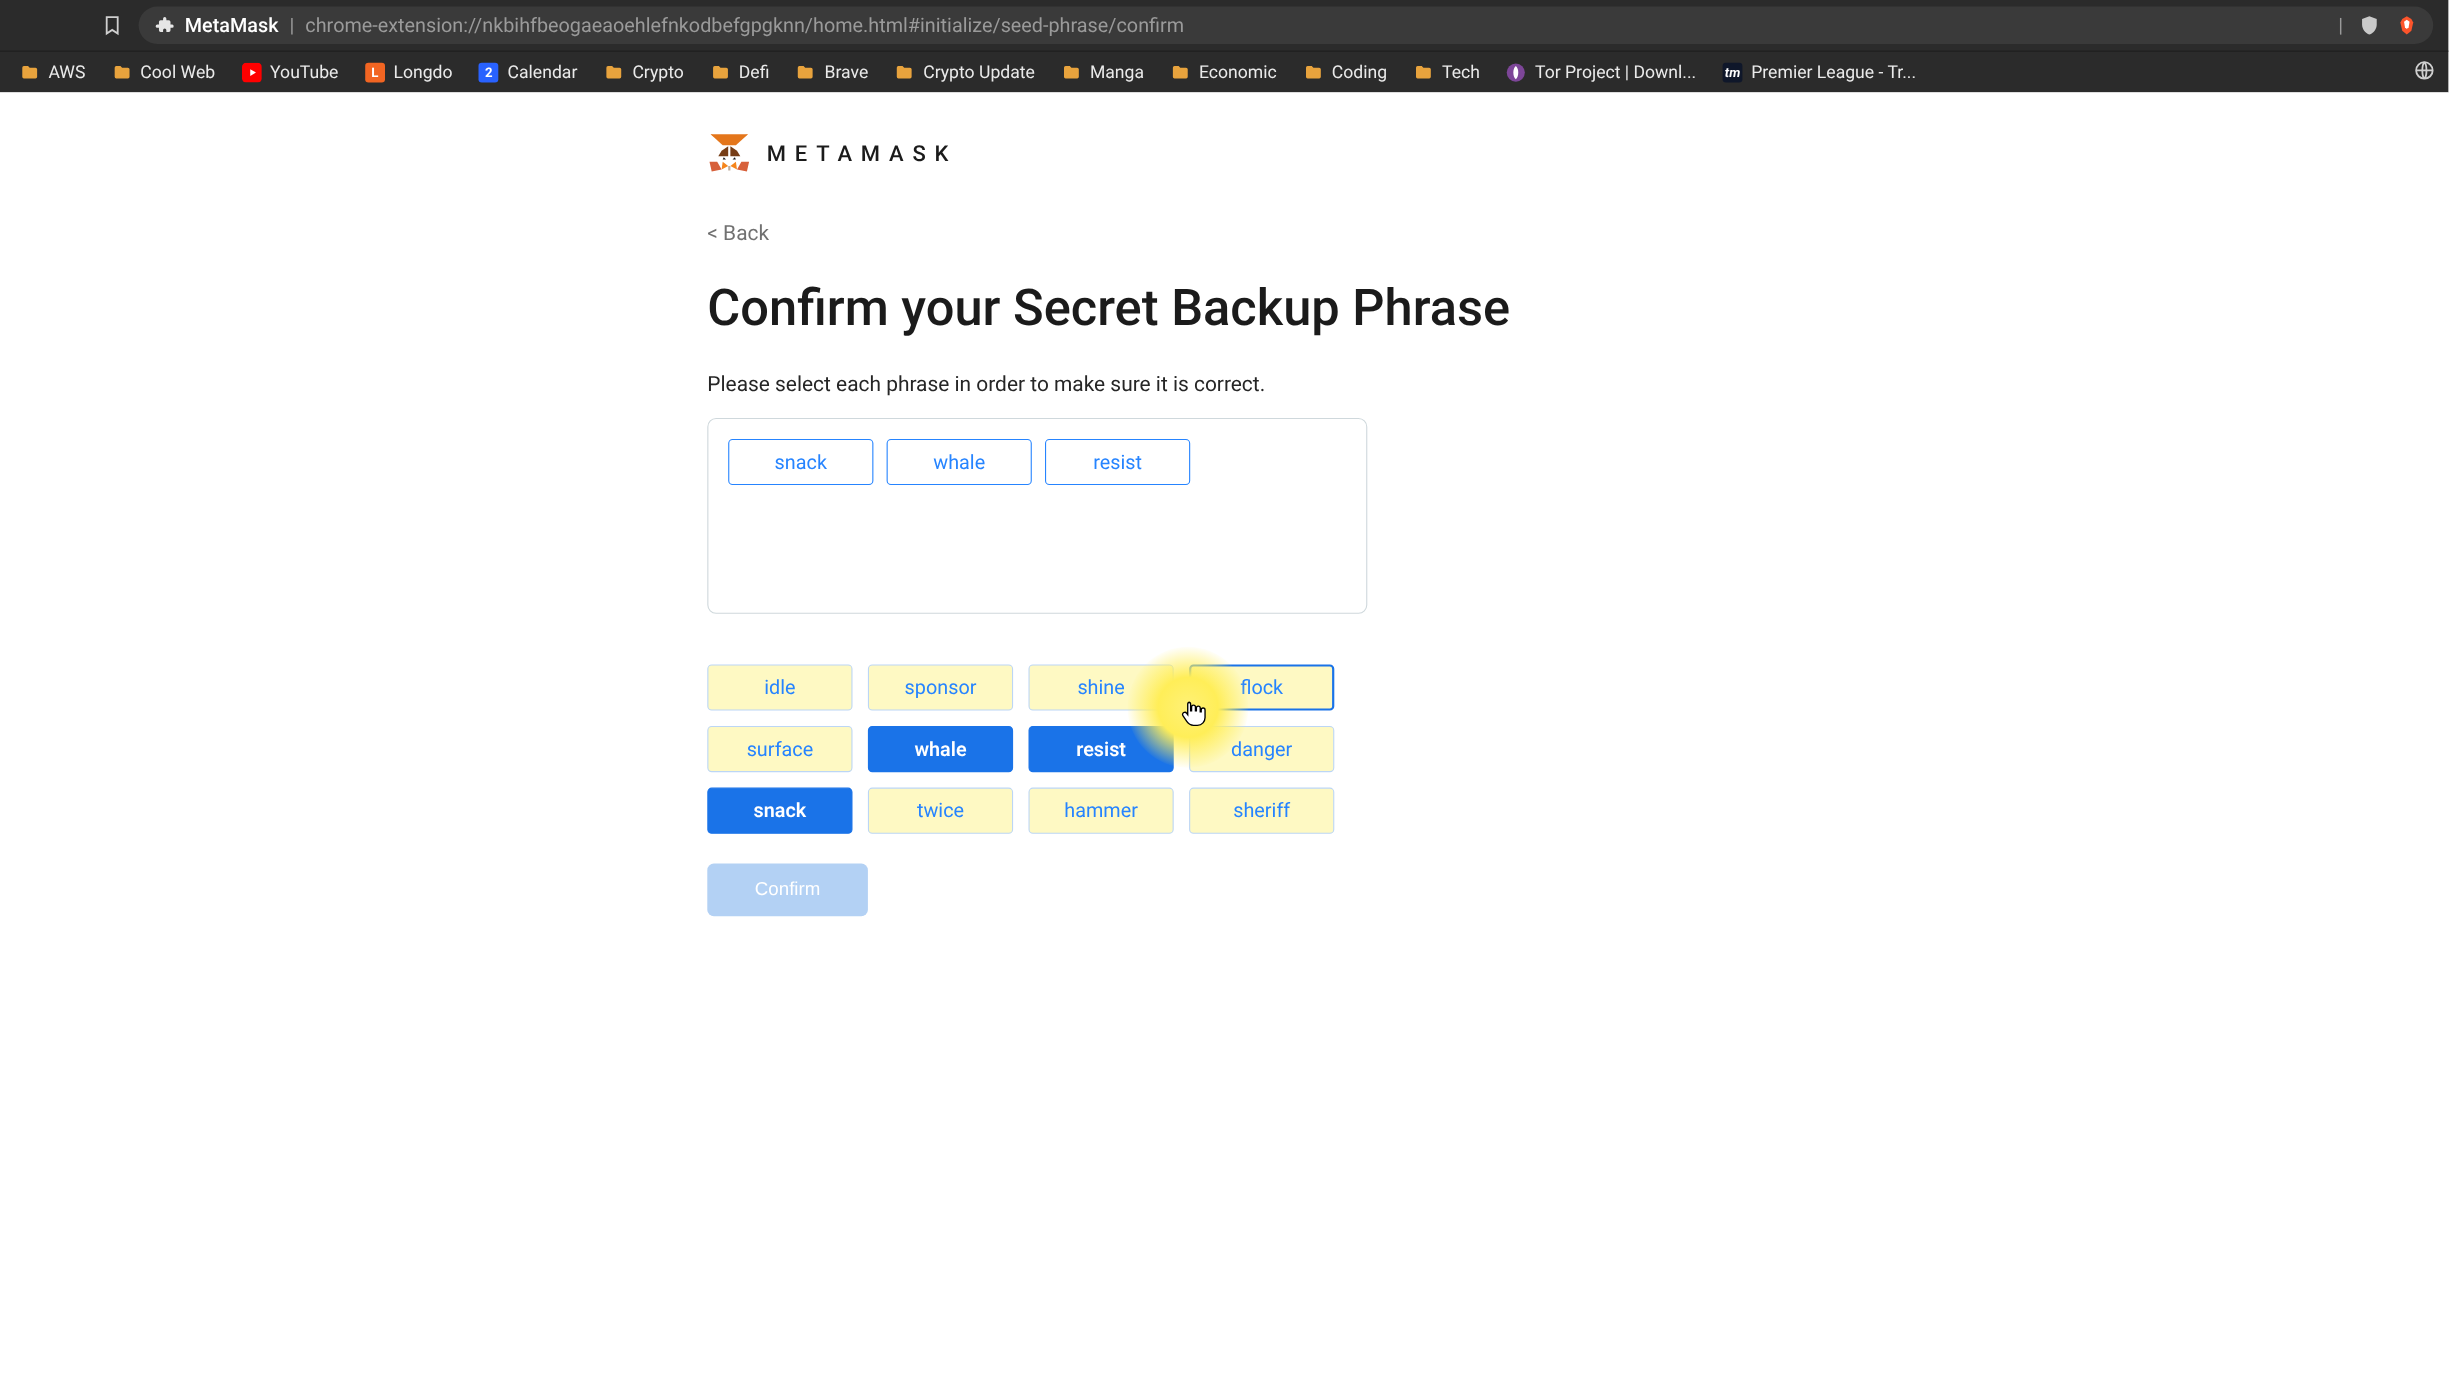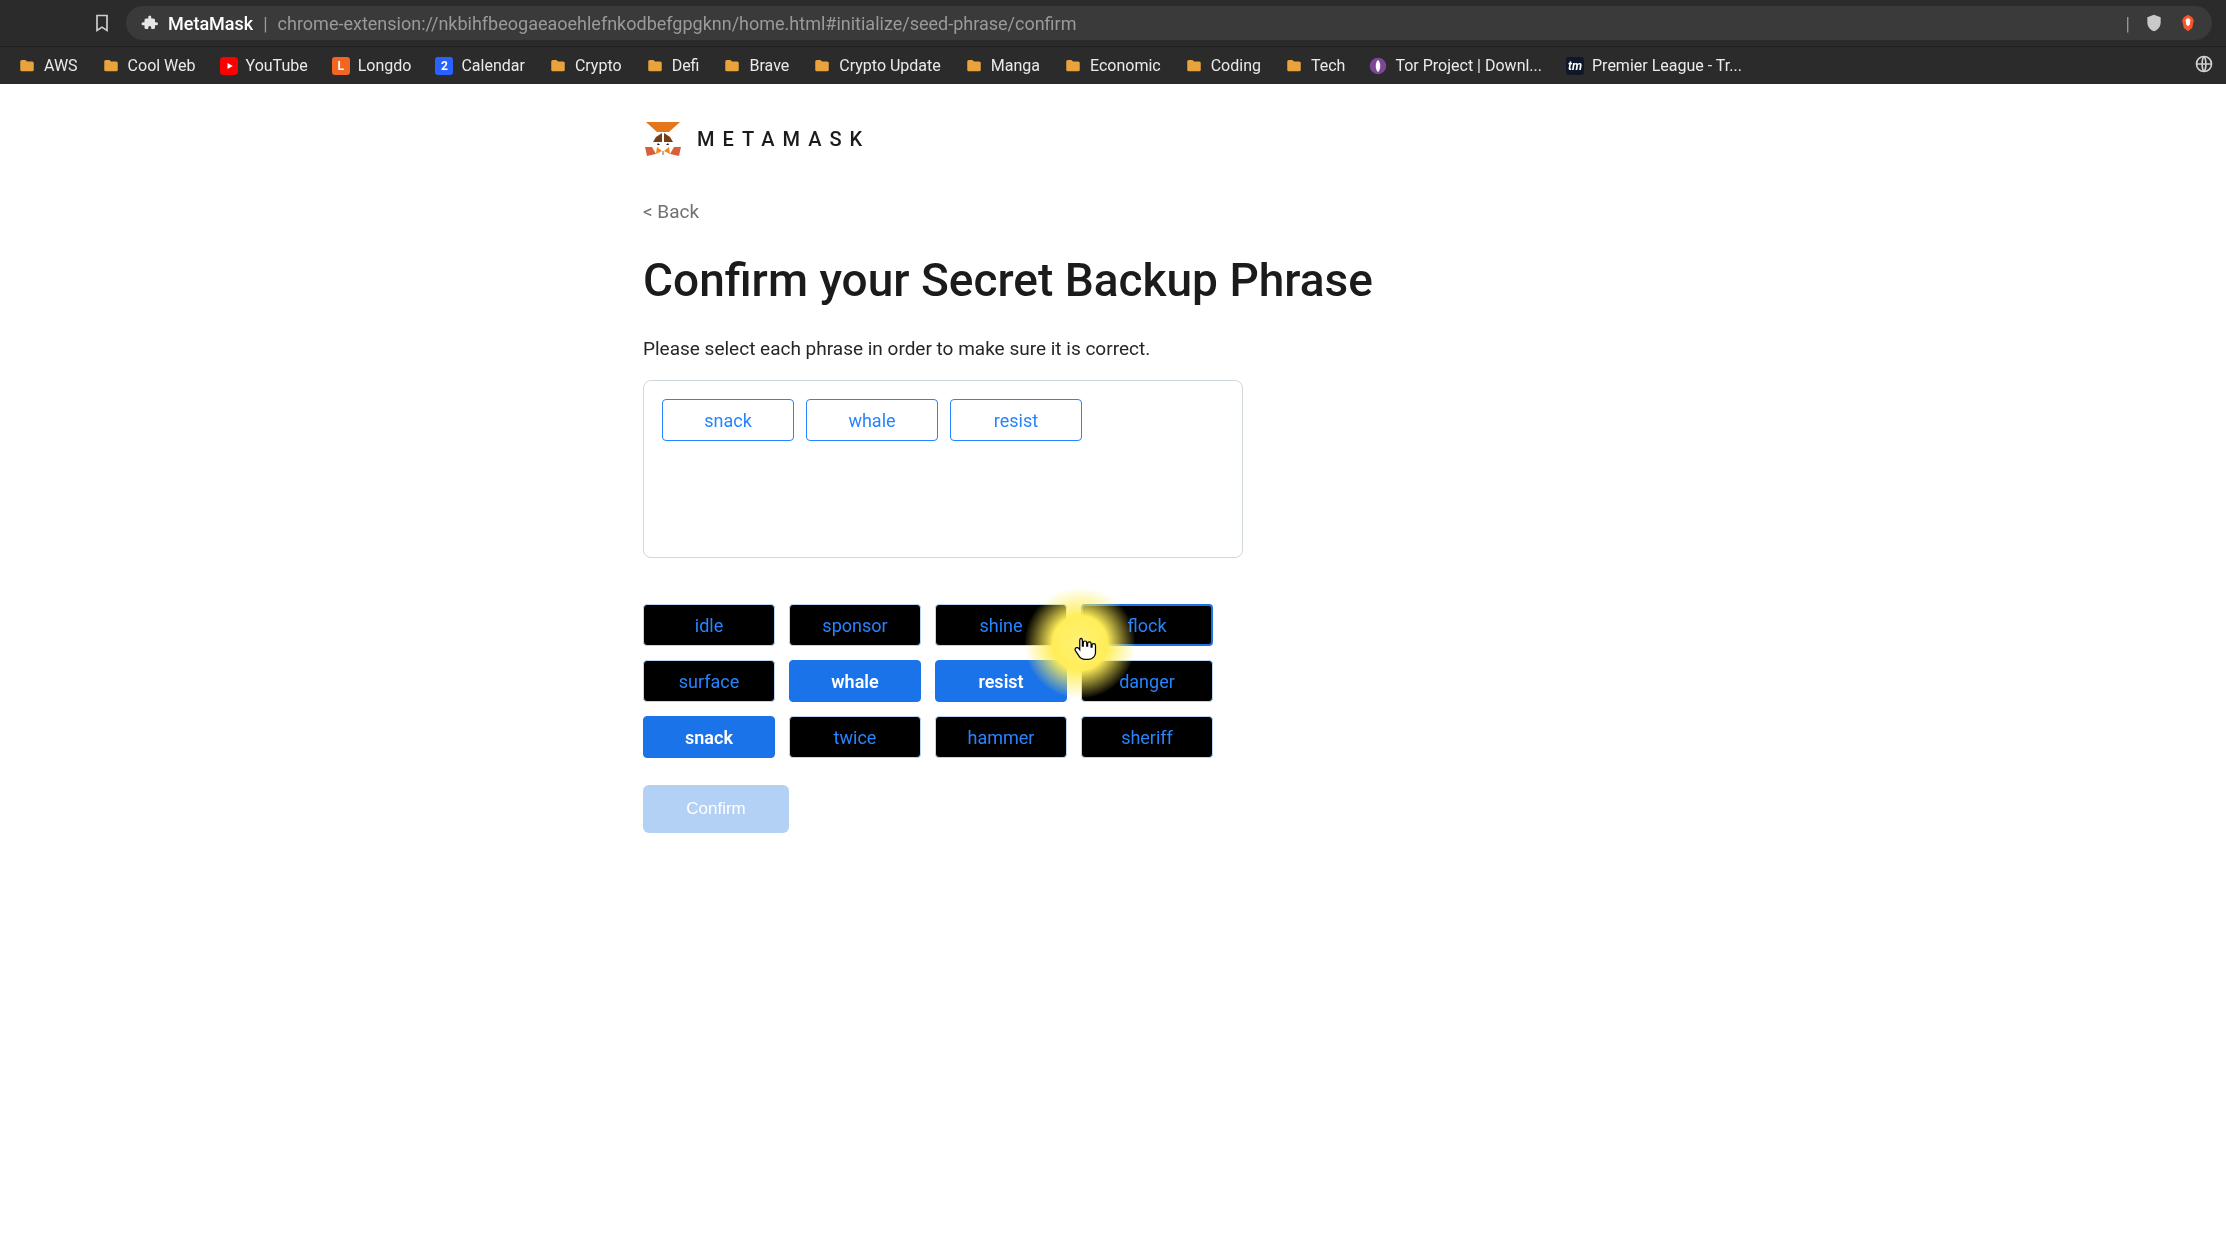--- a/index.html
+++ b/index.html
@@ -65,21 +65,21 @@
 
     .options-grid {
       margin-top: 46px;
       display: grid;
       grid-template-columns: repeat(4, 132px);
       gap: 14px;
       position: relative;
     }
     .opt-chip {
       height: 42px; border: 1px solid #bcd6f5; border-radius: 4px;
-      color: #2684ff; font-size: 18px; background: #000000;
+      color: #2684ff; font-size: 18px; background: #fef9c3;
       display: flex; align-items: center; justify-content: center;
       cursor: pointer;
     }
     .opt-chip.selected { background: #1a73e8; color: #fff; border-color: #1a73e8; font-weight: 600; }
     .opt-chip.hovered { border: 2px solid #1a73e8; }
 
     .highlight-spot {
       position: absolute;
       width: 110px; height: 110px; border-radius: 50%;
       background: radial-gradient(circle, #fff176 0%, #ffee58 35%, rgba(255,235,59,0) 72%);

